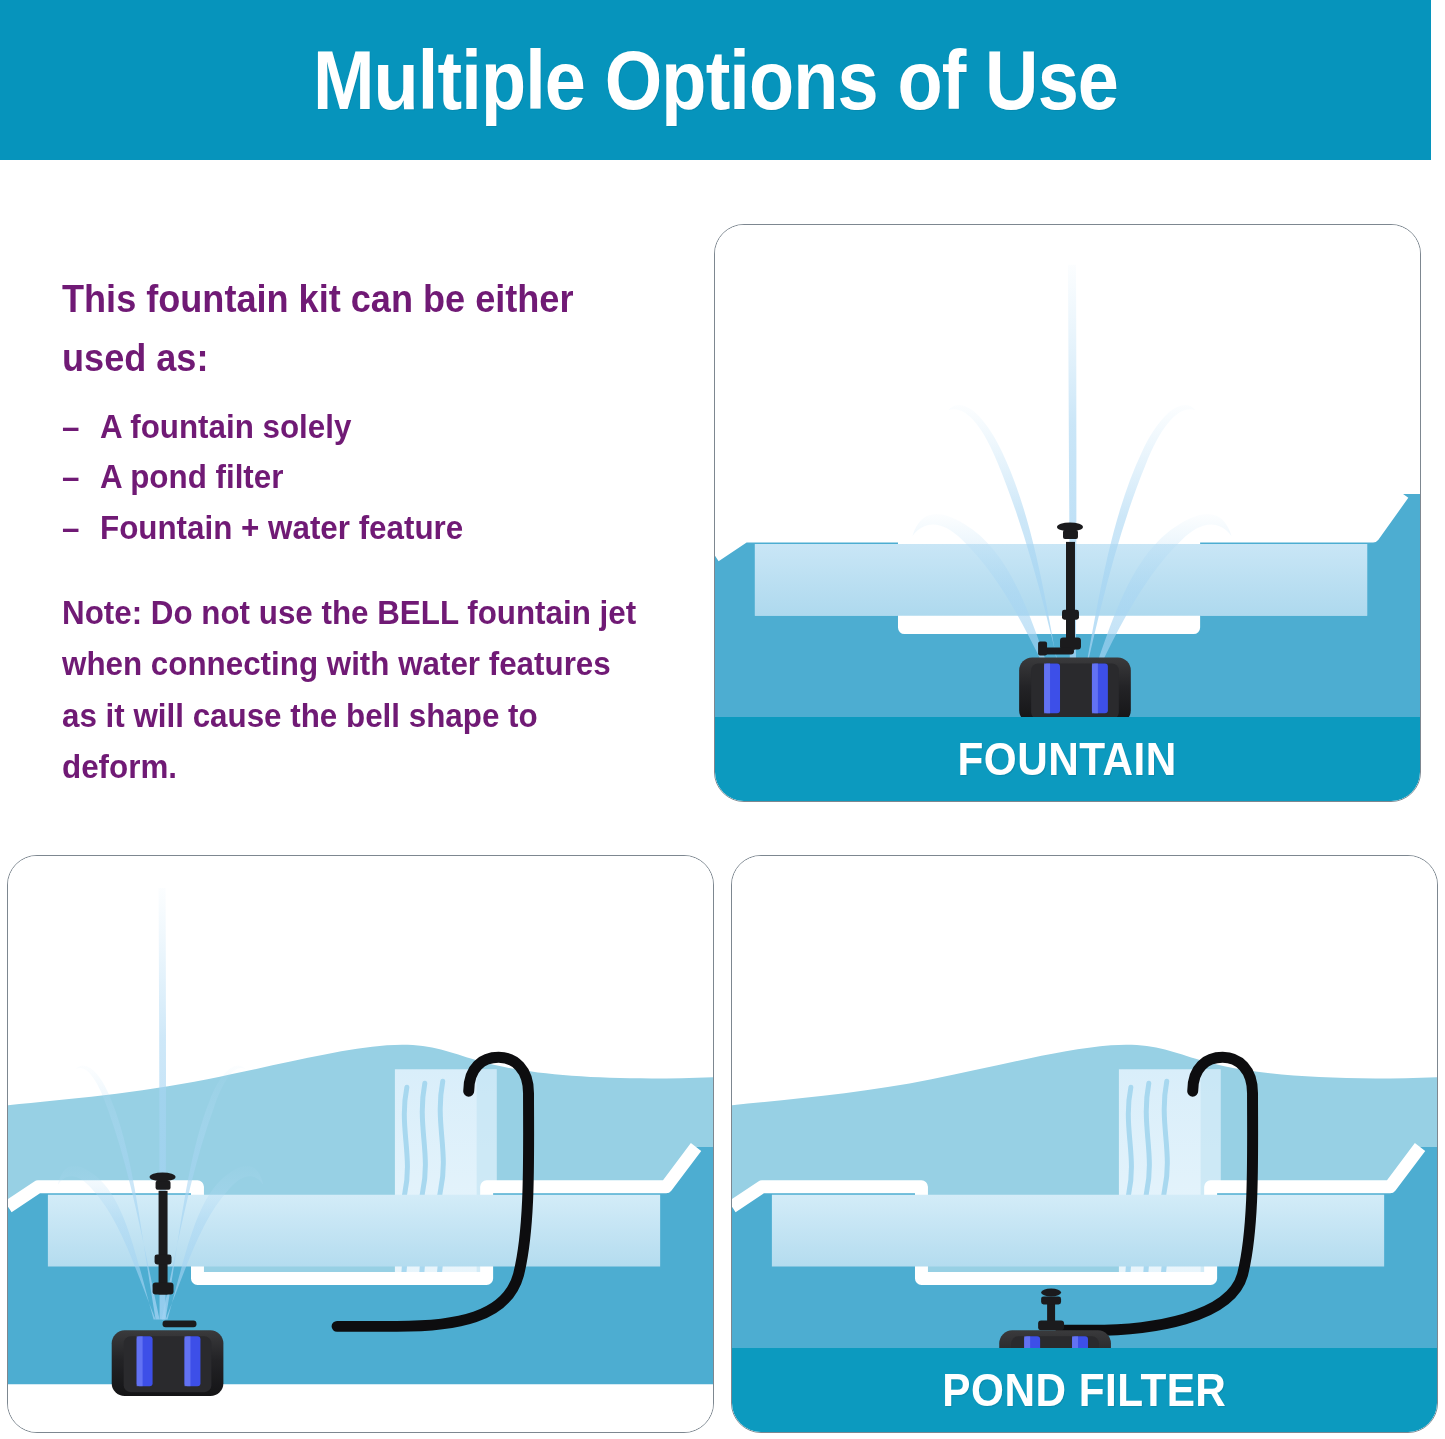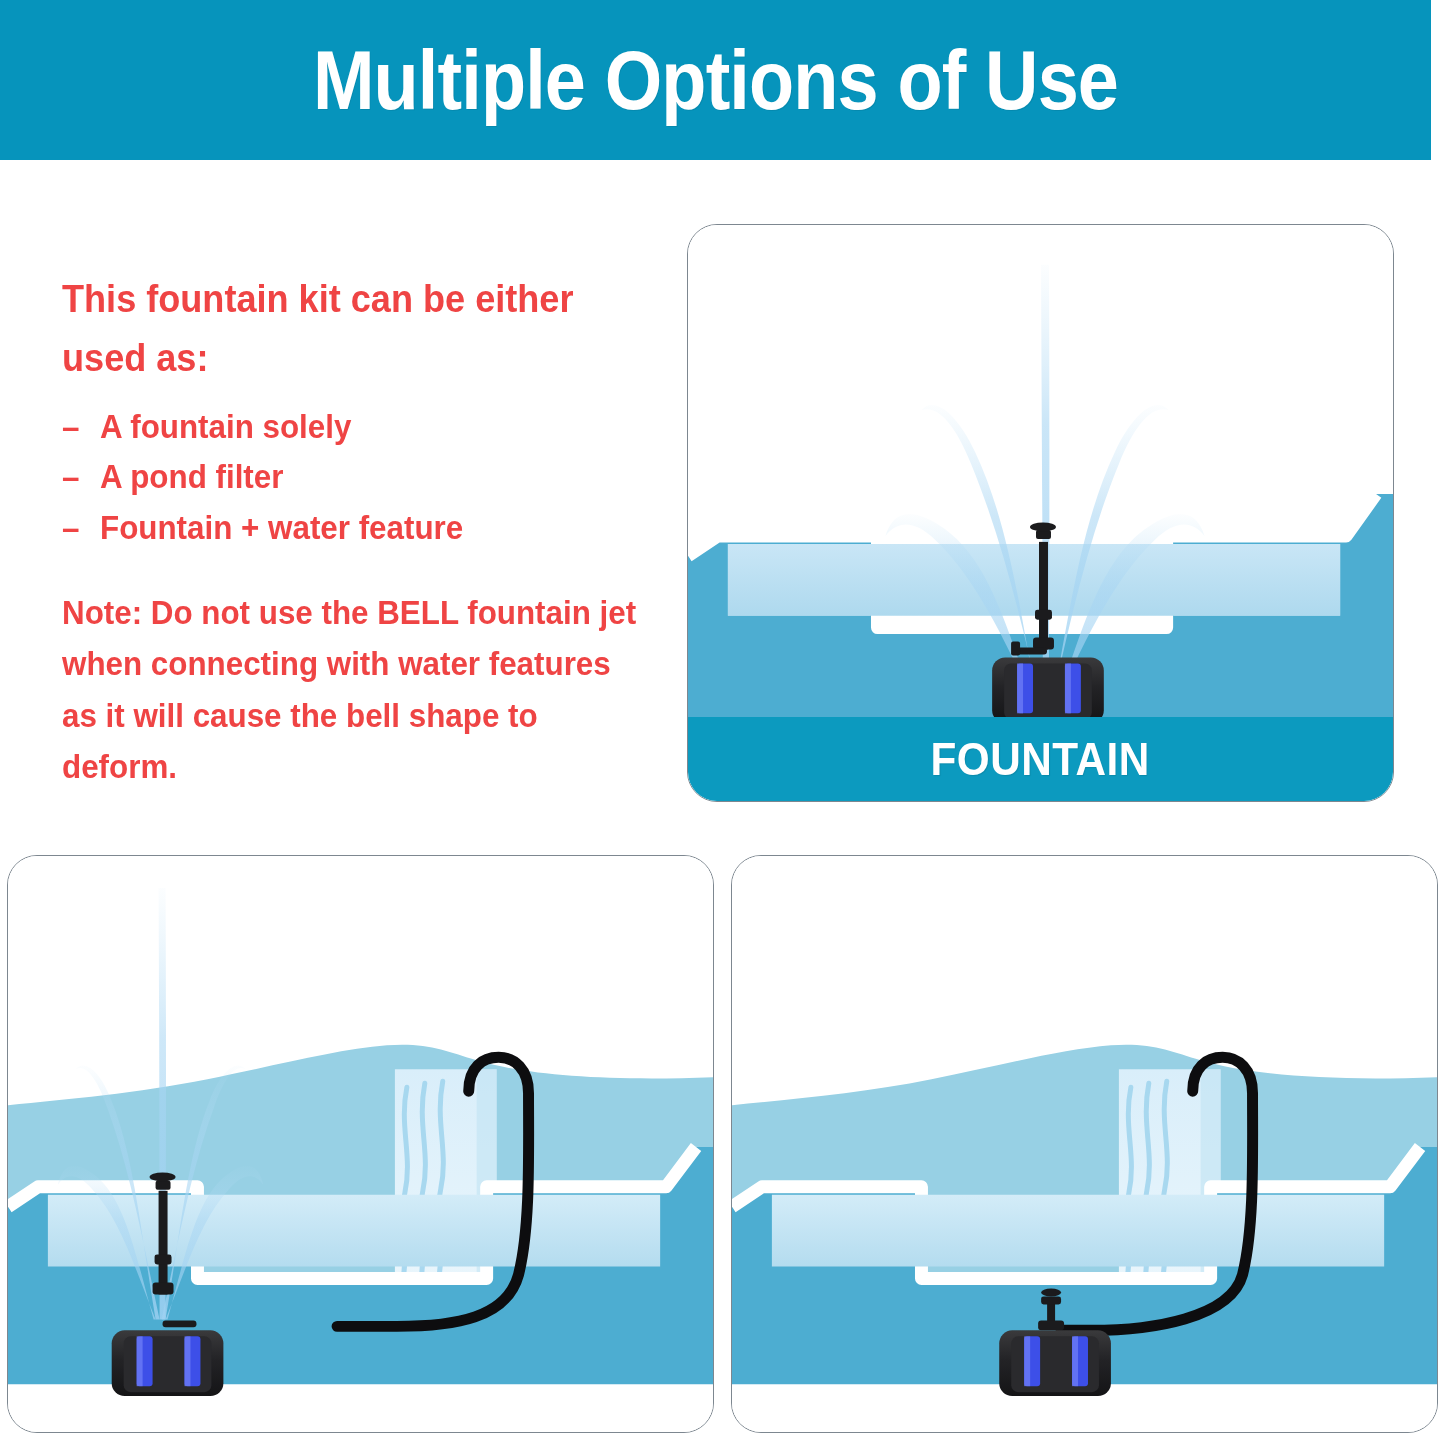--- a/index.html
+++ b/index.html
@@ -24,21 +24,21 @@
     letter-spacing:-1px;
     transform:scaleX(0.88);
     transform-origin:center;
     white-space:nowrap;
     text-shadow:1px 1px 0 rgba(0,0,0,0.07);
   }
 
   
   .textcol {
     position:absolute; left:62px; top:270px; width:620px;
-    color:#ef4444;
+    color:#701a75;
   }
   .intro {
     font-size:38px; font-weight:bold; line-height:1.55;
     transform:scaleX(0.95); transform-origin:left top;
   }
   .bullets { margin-top:14px; }
   .bullet {
     display:flex; font-size:33px; font-weight:bold;
     line-height:1.53;
     transform:scaleX(0.95); transform-origin:left top;
@@ -51,21 +51,21 @@
   }
 
   
   .card {
     position:absolute;
     background:#ffffff;
     border:1.4px solid #7d8790;
     border-radius:30px;
     overflow:hidden;
   }
-  #card-fountain { left:687px; top:224px;  width:707px; height:578px; }
+  #card-fountain { left:714px; top:224px;  width:707px; height:578px; }
   #card-fwf      { left:7px;   top:855px;  width:707px; height:578px; }
   #card-filter   { left:731px; top:855px;  width:707px; height:578px; }
 
   .scene { position:absolute; left:0; top:0; width:100%; height:100%; }
   .scene svg { display:block; width:100%; height:100%; }
 
   .card-label {
     position:absolute; left:0; bottom:0; width:100%; height:84px;
     background:#0C9ABF;
     display:flex; align-items:center; justify-content:center;
@@ -289,13 +289,16 @@
       <rect x="307" y="466" width="26" height="10" rx="3" fill="#1b1b1d"></rect>
 
       <rect x="268" y="476" width="112" height="66" rx="13" fill="url(#pumpBodyC)"></rect>
       <rect x="280" y="482" width="88" height="56" rx="7" fill="#2a2a2d"></rect>
       <rect x="293" y="482" width="16" height="50" rx="3" fill="#3D4FE8"></rect>
       <rect x="293" y="482" width="6" height="50" fill="#6B7BF5" opacity="0.8"></rect>
       <rect x="341" y="482" width="16" height="50" rx="3" fill="#3D4FE8"></rect>
       <rect x="341" y="482" width="6" height="50" fill="#6B7BF5" opacity="0.8"></rect>
     </svg>
   </div>
+  <div class="card-label">
+    <span>POND FILTER</span>
+  </div>
 </div>
 
 </body></html>

